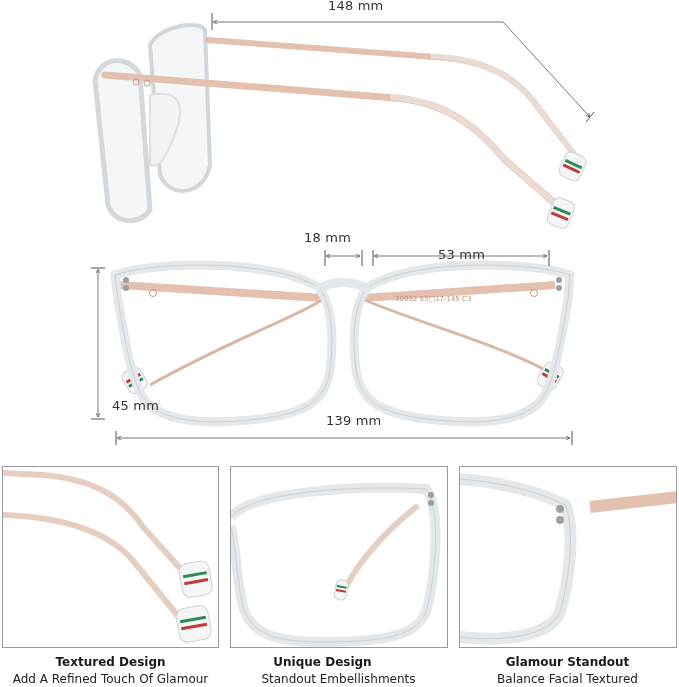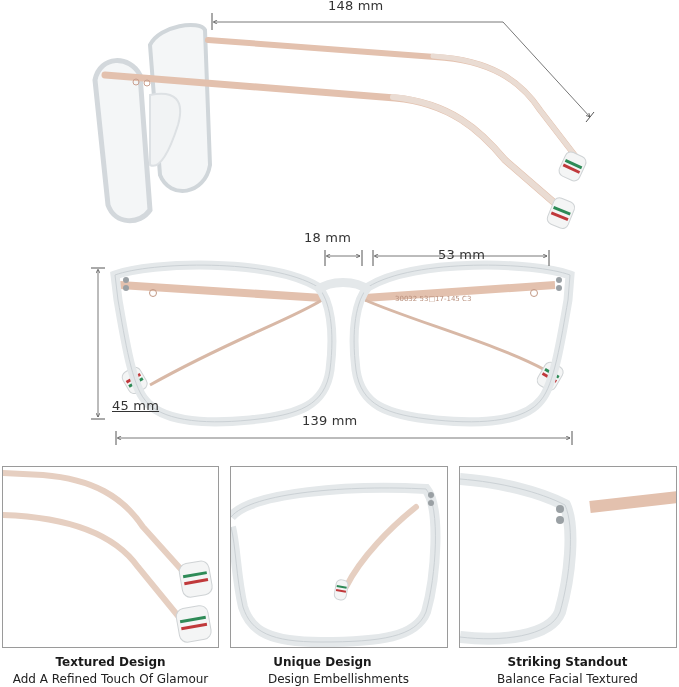--- a/index.html
+++ b/index.html
@@ -116,22 +116,22 @@
   <g>
     <line x1="116" y1="431" x2="116" y2="445" stroke="#555" stroke-width="1"></line>
     <line x1="572" y1="431" x2="572" y2="445" stroke="#555" stroke-width="1"></line>
     <line x1="118" y1="438" x2="570" y2="438" stroke="#555" stroke-width="0.8" marker-start="url(#arrS)" marker-end="url(#arrE)"></line>
   </g>
 </svg>
 
 <div class="dim-label" style="left:328px; top:-2px;">148 mm</div>
 <div class="dim-label" style="left:304px; top:230px;">18 mm</div>
 <div class="dim-label" style="left:438px; top:247px;">53 mm</div>
-<div class="dim-label" style="left:112px; top:398px;text-decoration:underline;">45 mm</div>
-<div class="dim-label" style="left:302px; top:413px;">139 mm</div>
+<div class="dim-label" style="left:112px; top:398px;">45 mm</div>
+<div class="dim-label" style="left:326px; top:413px;">139 mm</div>
 
 <div class="panel" style="left:2px;">
   <svg width="217" height="182" viewBox="0 0 217 182">
     <path d="M0,6 L40,8 C90,12 120,30 140,60 L185,110" fill="none" stroke="#e6cfc1" stroke-width="6" stroke-linecap="round"></path>
     <path d="M0,48 C60,50 110,65 135,100 L180,155" fill="none" stroke="#e6cfc1" stroke-width="6" stroke-linecap="round"></path>
     <g transform="translate(175,98) rotate(-10)">
       <rect x="0" y="0" width="30" height="34" rx="8" fill="#f4f5f5" stroke="#cfd3d5"></rect>
       <rect x="3" y="11" width="24" height="3" fill="#2e8b57"></rect>
       <rect x="3" y="18" width="24" height="3" fill="#c0393b"></rect>
     </g>
@@ -165,16 +165,16 @@
     <path d="M130,40 L218,30" stroke="#e3c1ae" stroke-width="12"></path>
     <circle cx="100" cy="42" r="4" fill="#9aa0a4"></circle>
     <circle cx="100" cy="53" r="4" fill="#9aa0a4"></circle>
   </svg>
 </div>
 
 <div class="cap-title" style="left:-2px; top:655px;">Textured Design</div>
 <div class="cap-sub" style="left:-2px; top:672px;">Add A Refined Touch Of Glamour</div>
 
 <div class="cap-title" style="left:210px; top:655px;">Unique Design</div>
-<div class="cap-sub" style="left:226px; top:672px;">Design Embellishments</div>
+<div class="cap-sub" style="left:226px; top:672px;">Standout Embellishments</div>
 
-<div class="cap-title" style="left:455px; top:655px;">Striking Standout</div>
+<div class="cap-title" style="left:455px; top:655px;">Glamour Standout</div>
 <div class="cap-sub" style="left:455px; top:672px;">Balance Facial Textured</div>
 
 </body></html>

